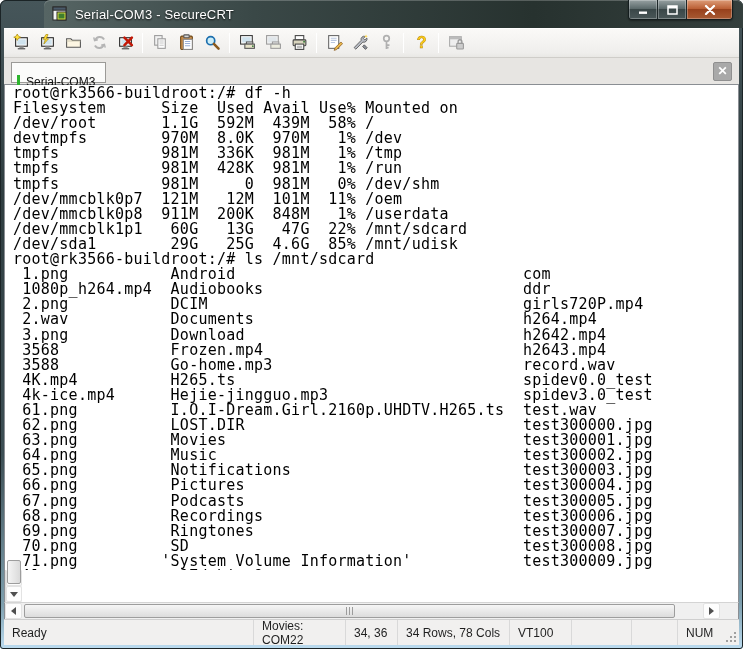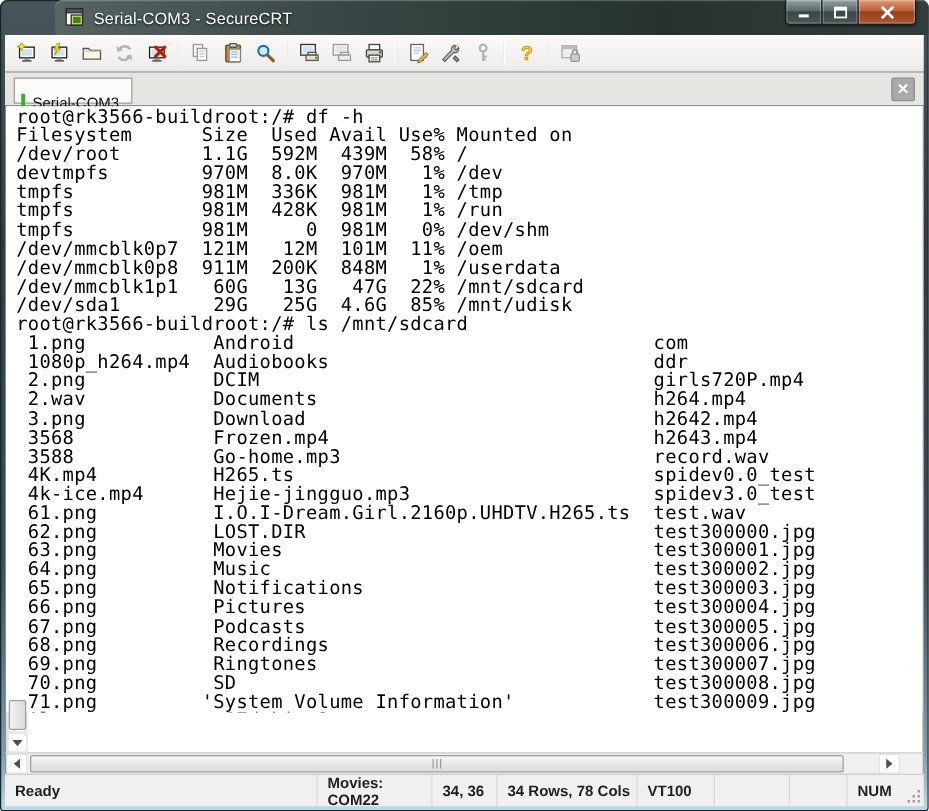--- a/index.html
+++ b/index.html
@@ -62,21 +62,21 @@
   .hcorner{width:18px;background:#f0f0f0;}
   
   .tri{width:0;height:0;}
   .tri.up{border-left:4px solid transparent;border-right:4px solid transparent;border-bottom:5px solid #4f4f4f;}
   .tri.down{border-left:4px solid transparent;border-right:4px solid transparent;border-top:5px solid #4f4f4f;}
   .tri.left{border-top:4px solid transparent;border-bottom:4px solid transparent;border-right:5px solid #4f4f4f;}
   .tri.right{border-top:4px solid transparent;border-bottom:4px solid transparent;border-left:5px solid #4f4f4f;}
   
   .statusbar{height:26px;display:flex;align-items:center;background:#f1f0ef;
     border-top:1px solid #cfcfcf;font-size:12px;color:#1f1f1f;}
-  .seg{height:100%;display:flex;align-items:center;padding-left:8px;border-left:1px solid #d9d9d9;font-weight:bold;}
+  .seg{height:100%;display:flex;align-items:center;padding-left:8px;border-left:1px solid #d9d9d9;}
   .seg.first{flex:1;border-left:none;}
   .grip{width:16px;height:100%;display:flex;align-items:flex-end;justify-content:flex-end;padding:0 2px 2px 0;}
 </style>
 </head>
 <body>
 
 <div class="window">
 
   <div class="titlebar">
     <span class="app-icon">

